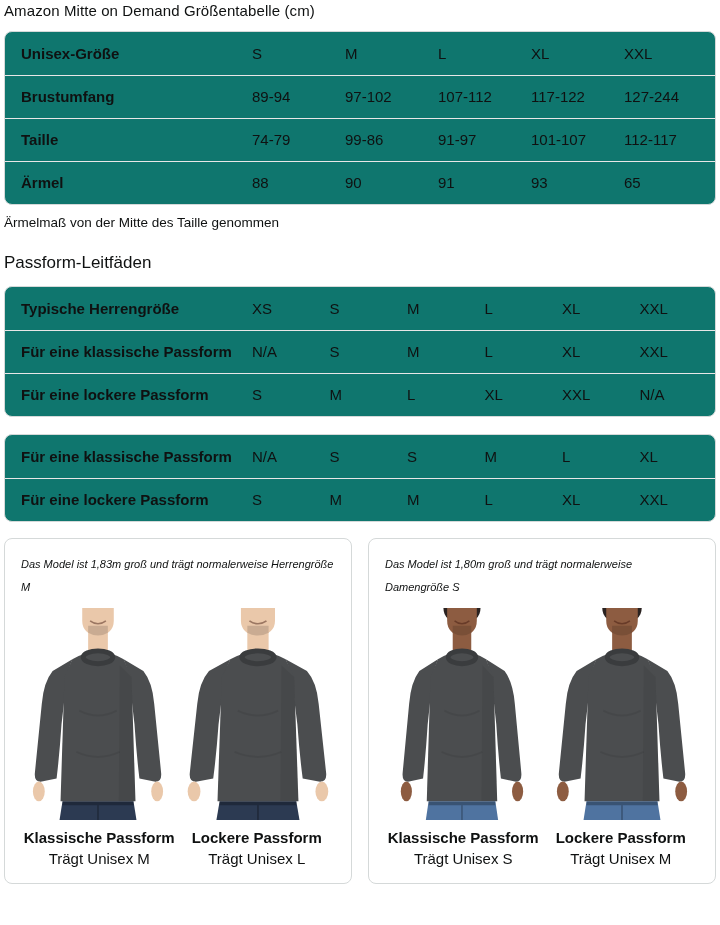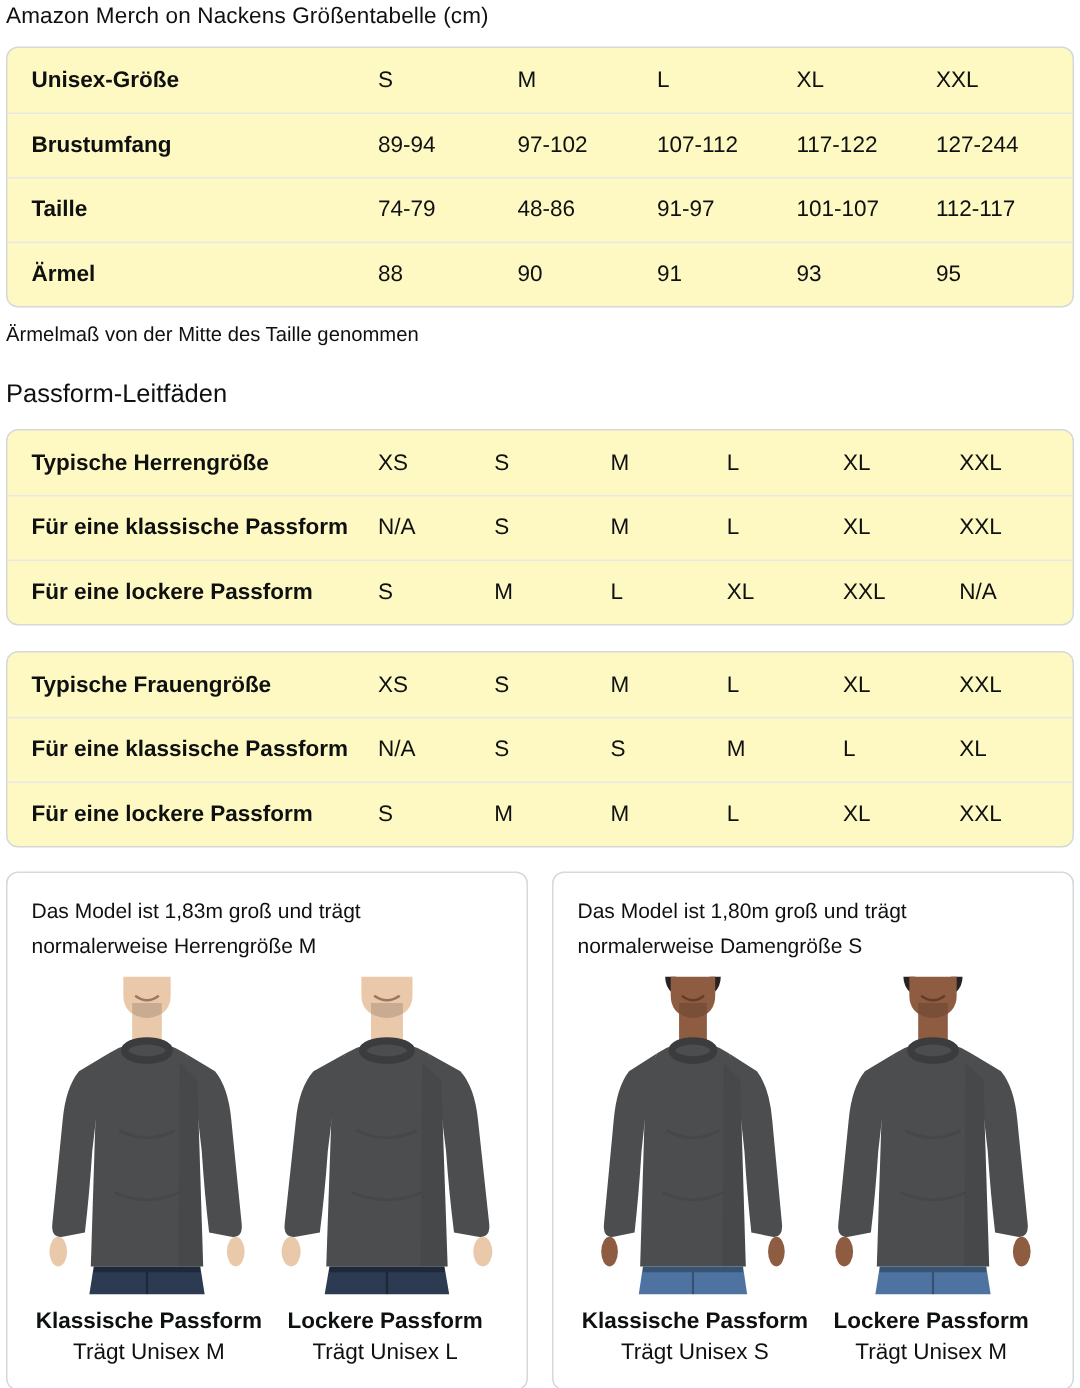--- a/index.html
+++ b/index.html
@@ -6,35 +6,35 @@
     --text:#0f1111; --table-border:#d5d9d9; --row-separator:#e7e7e7;
     --shirt:#4b4d4f; --collar:#3a3c3e;
     --skin-male:#eac8aa; --skin-female:#8d5c41;
     --jeans-male:#2c3a52; --jeans-female:#4f73a0;
     --hair-female:#2a2220;
   }
   *{box-sizing:border-box;}
   body{margin:0;background:#fff;color:var(--text);font-family:"Liberation Sans",sans-serif;}
   .page{width:720px;padding:2px 4px 6px;}
   .title{font-size:15px;font-weight:400;margin:0 0 12px;letter-spacing:.1px;}
-  .tbl-wrap{border:1px solid var(--table-border);border-radius:8px;overflow:hidden;background:#fef9c3;}
+  .tbl-wrap{border:1px solid var(--table-border);border-radius:8px;overflow:hidden;background:#0f766e;}
   table{width:100%;border-collapse:collapse;table-layout:fixed;font-size:15px;color:var(--text);}
   col.c-label{width:245px;}
   tr + tr th, tr + tr td{border-top:1px solid var(--row-separator);}
   th{text-align:left;font-weight:700;padding:0 4px 0 16px;}
   th,td{height:43px;vertical-align:middle;}
   td{padding:0 2px;font-weight:400;}
   .note{font-size:13.5px;font-weight:400;margin:10px 0 0;}
   .sub-title{font-size:17px;font-weight:400;margin:23px 0 13px;}
   .tbl-gap{margin-top:17px;}
   .cards{display:flex;gap:16px;margin-top:16px;}
   .card{flex:1;border:1px solid var(--table-border);border-radius:8px;padding:14px 16px 14px;background:#fff;}
   .card--male{--skin:var(--skin-male);--jeans:var(--jeans-male);--hair:transparent;}
   .card--female{--skin:var(--skin-female);--jeans:var(--jeans-female);--hair:var(--hair-female);}
-  .card-desc{font-size:14px;line-height:23px;margin:0 0 9px;}
+  .card-desc{font-size:11px;line-height:23px;margin:0 0 9px;font-style:italic;}
   .photos{display:flex;gap:6px;}
   .photo{flex:1;margin:0;}
   .photo svg{display:block;width:100%;height:212px;}
   .captions{display:flex;gap:1px;margin-top:7px;}
   .caption{flex:1;text-align:center;font-size:15px;line-height:21px;}
   .caption .fit-name{display:block;font-weight:700;}
   .defs-holder{position:absolute;width:0;height:0;overflow:hidden;}
 </style>
 </head>
 <body>
@@ -59,21 +59,21 @@
       <ellipse cx="77" cy="50" rx="15" ry="6.5" fill="none" stroke="var(--collar)" stroke-width="5"></ellipse>
       <path d="M 41 196 L 113 196 L 116 215 L 38 215 Z" fill="var(--jeans)"></path>
       <path d="M 41 196 L 113 196 L 113 200 L 41 200 Z" fill="rgba(0,0,0,0.28)"></path>
       <path d="M 77 200 L 77 215" stroke="rgba(0,0,0,0.3)" stroke-width="1.5"></path>
     </g>
   </defs>
 </svg>
 
 <div class="page">
 
-  <h1 class="title">Amazon Merch on Nackens Größentabelle (cm)</h1>
+  <h1 class="title">Amazon Mitte on Demand Größentabelle (cm)</h1>
 
   <div class="tbl-wrap">
     <table>
       <colgroup>
           <col class="c-label">
           <col>
           <col>
           <col>
           <col>
           <col>
@@ -91,32 +91,32 @@
         <th>Brustumfang</th>
         <td>89-94</td>
         <td>97-102</td>
         <td>107-112</td>
         <td>117-122</td>
         <td>127-244</td>
       </tr>
       <tr>
         <th>Taille</th>
         <td>74-79</td>
-        <td>48-86</td>
+        <td>99-86</td>
         <td>91-97</td>
         <td>101-107</td>
         <td>112-117</td>
       </tr>
       <tr>
         <th>Ärmel</th>
         <td>88</td>
         <td>90</td>
         <td>91</td>
         <td>93</td>
-        <td>95</td>
+        <td>65</td>
       </tr>
     </tbody>
       </table>
   </div>
 
   <p class="note">Ärmelmaß von der Mitte des Taille genommen</p>
 
   <h2 class="sub-title">Passform-Leitfäden</h2>
 
   <div class="tbl-wrap">
@@ -167,29 +167,20 @@
       <colgroup>
           <col class="c-label">
           <col>
           <col>
           <col>
           <col>
           <col>
           <col>
         </colgroup>
       <tbody>
-          <tr>
-        <th>Typische Frauengröße</th>
-        <td>XS</td>
-        <td>S</td>
-        <td>M</td>
-        <td>L</td>
-        <td>XL</td>
-        <td>XXL</td>
-      </tr>
       <tr>
         <th>Für eine klassische Passform</th>
         <td>N/A</td>
         <td>S</td>
         <td>S</td>
         <td>M</td>
         <td>L</td>
         <td>XL</td>
       </tr>
       <tr>

